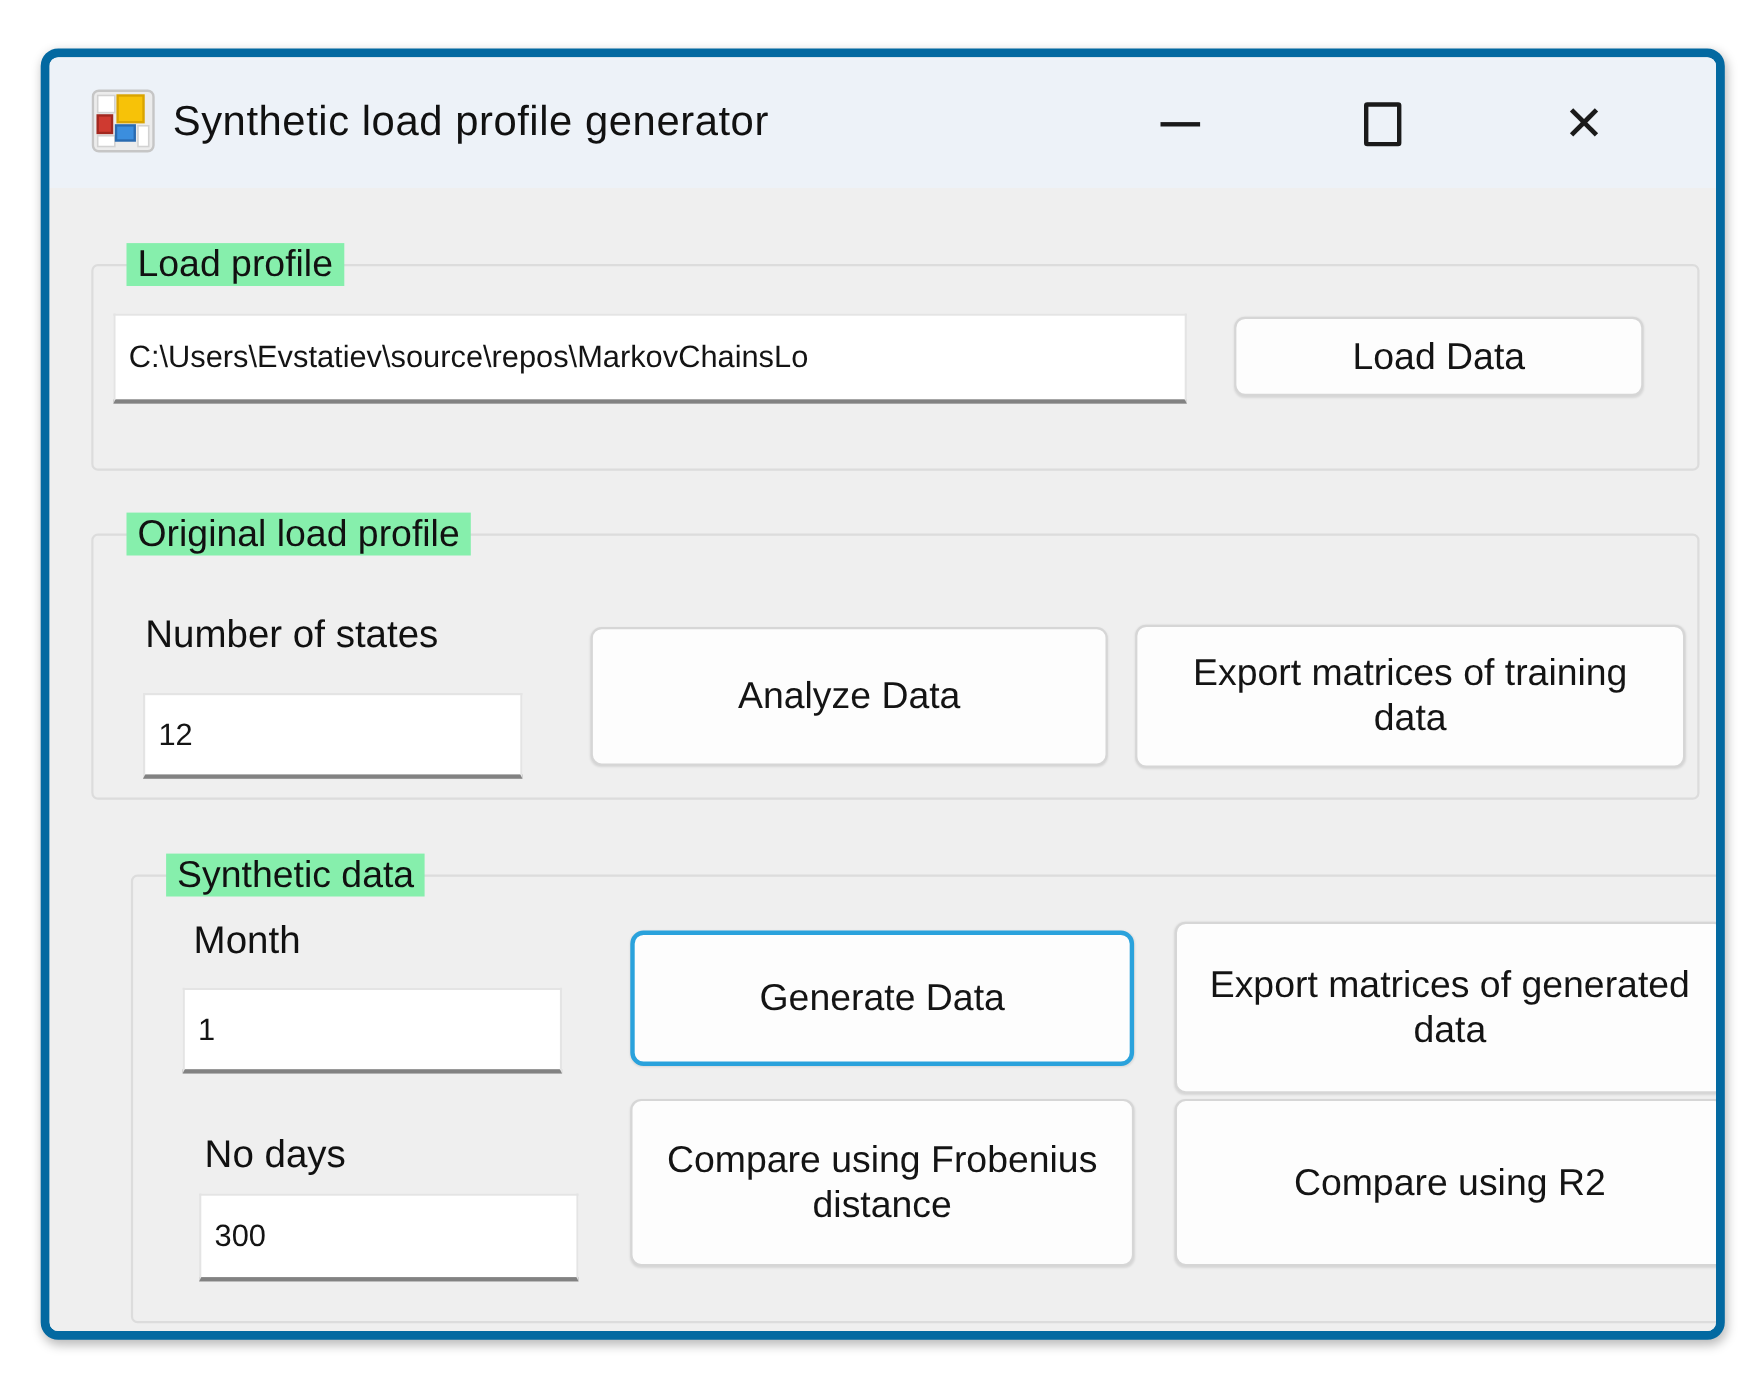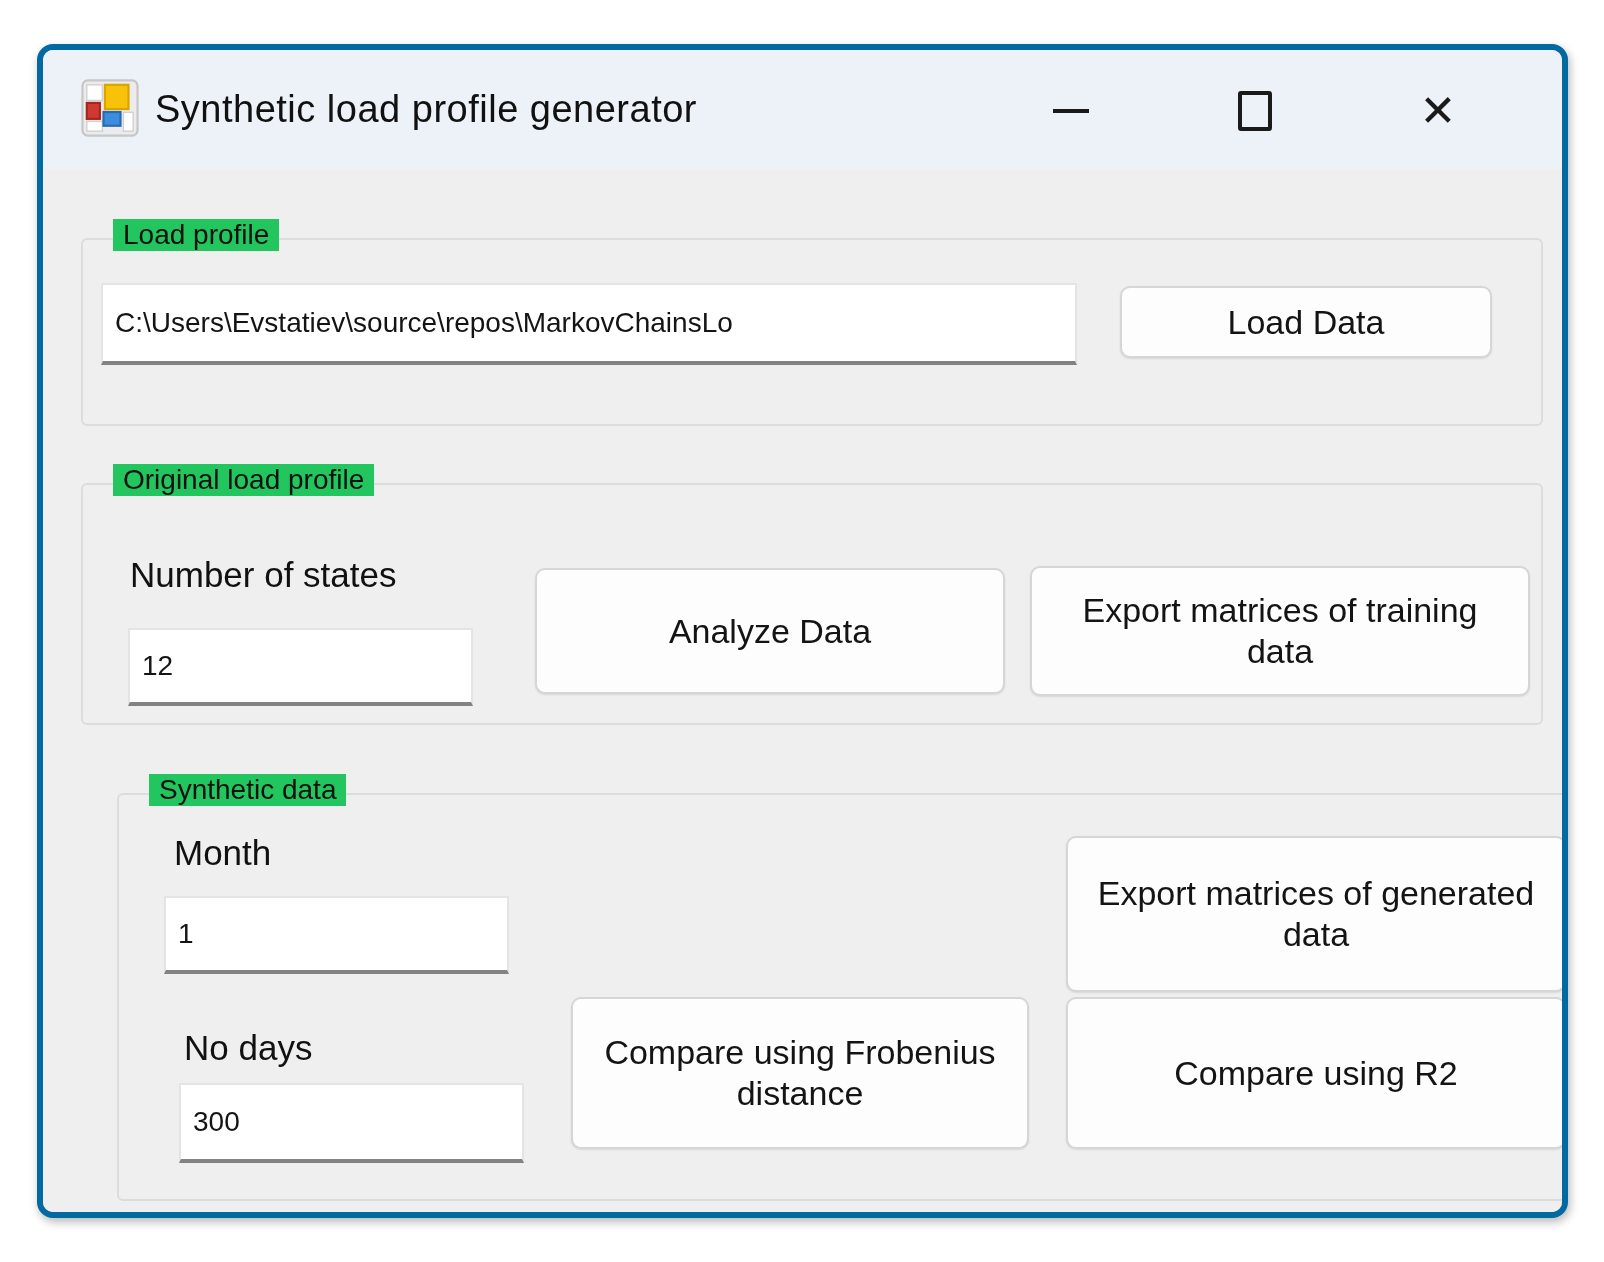--- a/index.html
+++ b/index.html
@@ -6,21 +6,21 @@
   html,body { background:#ffffff; }
   body {
     width:1604px; height:1262px; position:relative;
     font-family:"Liberation Sans","DejaVu Sans",sans-serif;
     color:#141414;
   }
 
   
   .window {
     position:absolute; left:37px; top:44px; width:1531px; height:1174px;
-    border:6px solid #0369a1; border-radius:16px; overflow:hidden;
+    border:8px solid #0369a1; border-radius:16px; overflow:hidden;
     background:#efefef;
     box-shadow:2px 4px 10px rgba(0,0,0,0.28);
   }
 
   
   .titlebar {
     position:absolute; left:0; top:0; right:0; height:119px;
     background:#edf2f8;
   }
   .app-icon { position:absolute; left:38px; top:29px; width:58px; height:58px; }
@@ -43,22 +43,22 @@
 
   
   .client-area { position:absolute; left:0; top:119px; right:0; bottom:0; background:#efefef; }
 
   .groupbox {
     position:absolute; left:38px; width:1462px;
     border:2px solid #dcdcdc; border-radius:6px;
   }
   .group-label {
     position:absolute; top:-21px; left:30px;
-    background:#22c55e; padding:0 10px;
-    font-size:28px; color:#111; white-space:nowrap;text-align:center;
+    background:#86efac; padding:0 10px;
+    font-size:34px; color:#111; white-space:nowrap;text-align:center;
   }
   .g1 { top:69px;  height:188px; }
   .g2 { top:314px; height:242px; }
   .g3 { top:624px; height:408px;margin-left:36px; }
 
   .field-label { position:absolute; font-size:35px; color:#111; white-space:nowrap;text-align:right; }
 
   .textbox {
     position:absolute; background:#ffffff;
     border:2px solid #e4e4e4; border-bottom:4px solid #828282;
@@ -147,20 +147,23 @@
         <span>Analyze Data</span>
       </button>
     </div>
 
     <div class="groupbox g3">
       <span class="group-label">Synthetic data</span>
 
       <span class="field-label lbl-month">Month</span>
       <input class="textbox input-month" type="text" value="1" style="">
 
+      <button class="btn accent btn-generate">
+        <span>Generate Data</span>
+      </button>
       <button class="btn btn-export-generated">
         <span>Export matrices of generated data</span>
       </button>
 
       <span class="field-label lbl-nodays">No days</span>
       <input class="textbox input-nodays" type="text" value="300" style="">
 
       <button class="btn btn-frobenius">
         <span>Compare using Frobenius distance</span>
       </button>

